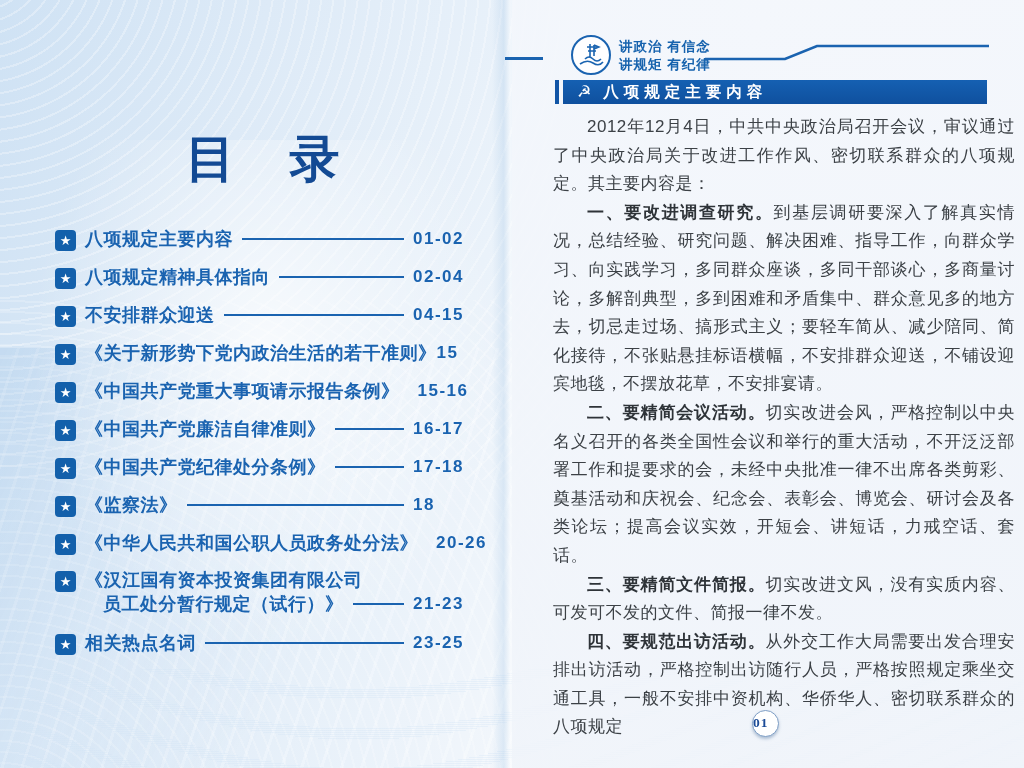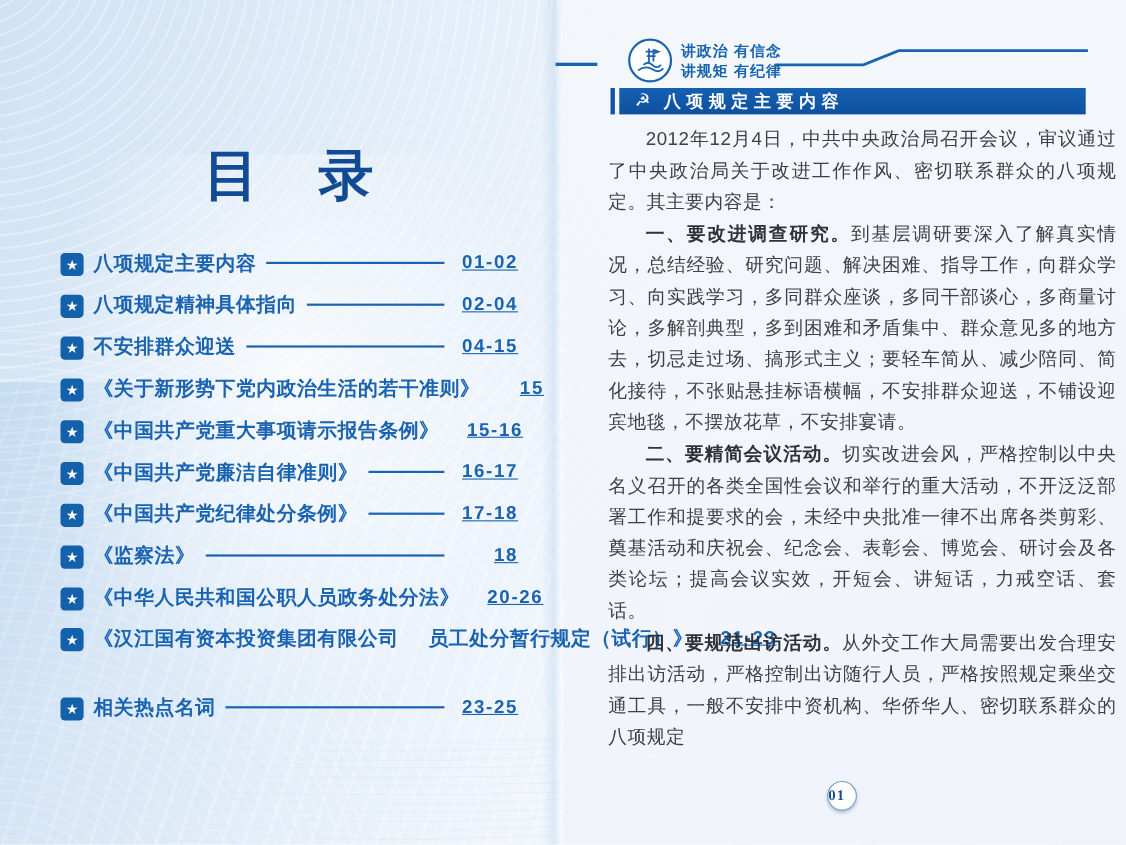--- a/index.html
+++ b/index.html
@@ -60,23 +60,23 @@
     flex:0 0 21px; width:21px; height:21px; border-radius:4px;
     background:#1360ab; color:#ffffff; font-size:13px; line-height:21px; text-align:center;
     margin-top:2px;
   }
   .toc-item-2line .star { margin-top:3px; }
   .toc-label {
     margin-left:9px; font-size:18px; font-weight:bold; color:#1a63b0; white-space:nowrap; letter-spacing:.5px;
   }
   .toc-dash { flex:1 1 auto; min-width:0; border-top:2px solid #1a63b0; margin:0 9px; }
   .toc-pages {
-    flex:0 0 58px; font-size:17px; font-weight:bold; color:#1a63b0; letter-spacing:1.5px; text-align:right;text-decoration:underline;
-  }
-  .toc-2col { flex:1 1 auto; display:flex; flex-direction:row; min-width:0; }
+    flex:0 0 58px; font-size:17px; font-weight:bold; color:#1a63b0; letter-spacing:1.5px; text-align:left;
+  }
+  .toc-2col { flex:1 1 auto; display:flex; flex-direction:column; min-width:0; }
   .toc-2col .l1 { height:24px; line-height:24px; }
   .toc-2col .l1 .toc-label { margin-left:9px; }
   .toc-2col .row2 { display:flex; align-items:center; height:24px; }
   .toc-2col .row2 .toc-label { margin-left:27px; }
 
   
   .right-page { position:absolute; top:0; left:505px; width:519px; height:616px; }
 
   .hdr-rule-left { position:absolute; top:57px; left:0; width:38px; height:3px; background:#1a63b0; }
   .logo-badge {
@@ -240,18 +240,19 @@
       <div class="banner-main">
         <span class="banner-emblem">☭</span>
         <span class="banner-title">八项规定主要内容</span>
       </div>
     </div>
 
     <div class="body-text">
       <p class="body-p"><b class="lead"></b><span>2012年12月4日，中共中央政治局召开会议，审议通过了中央政治局关于改进工作作风、密切联系群众的八项规定。其主要内容是：</span></p>
       <p class="body-p"><b class="lead">一、要改进调查研究。</b><span>到基层调研要深入了解真实情况，总结经验、研究问题、解决困难、指导工作，向群众学习、向实践学习，多同群众座谈，多同干部谈心，多商量讨论，多解剖典型，多到困难和矛盾集中、群众意见多的地方去，切忌走过场、搞形式主义；要轻车简从、减少陪同、简化接待，不张贴悬挂标语横幅，不安排群众迎送，不铺设迎宾地毯，不摆放花草，不安排宴请。</span></p>
       <p class="body-p"><b class="lead">二、要精简会议活动。</b><span>切实改进会风，严格控制以中央名义召开的各类全国性会议和举行的重大活动，不开泛泛部署工作和提要求的会，未经中央批准一律不出席各类剪彩、奠基活动和庆祝会、纪念会、表彰会、博览会、研讨会及各类论坛；提高会议实效，开短会、讲短话，力戒空话、套话。</span></p>
+      <p class="body-p"><b class="lead">三、要精简文件简报。</b><span>切实改进文风，没有实质内容、可发可不发的文件、简报一律不发。</span></p>
       <p class="body-p"><b class="lead">四、要规范出访活动。</b><span>从外交工作大局需要出发合理安排出访活动，严格控制出访随行人员，严格按照规定乘坐交通工具，一般不安排中资机构、华侨华人、密切联系群众的八项规定</span></p>
     </div>
 
     <div class="page-badge">01</div>
   </div>
 </div>
 
 </body></html>

